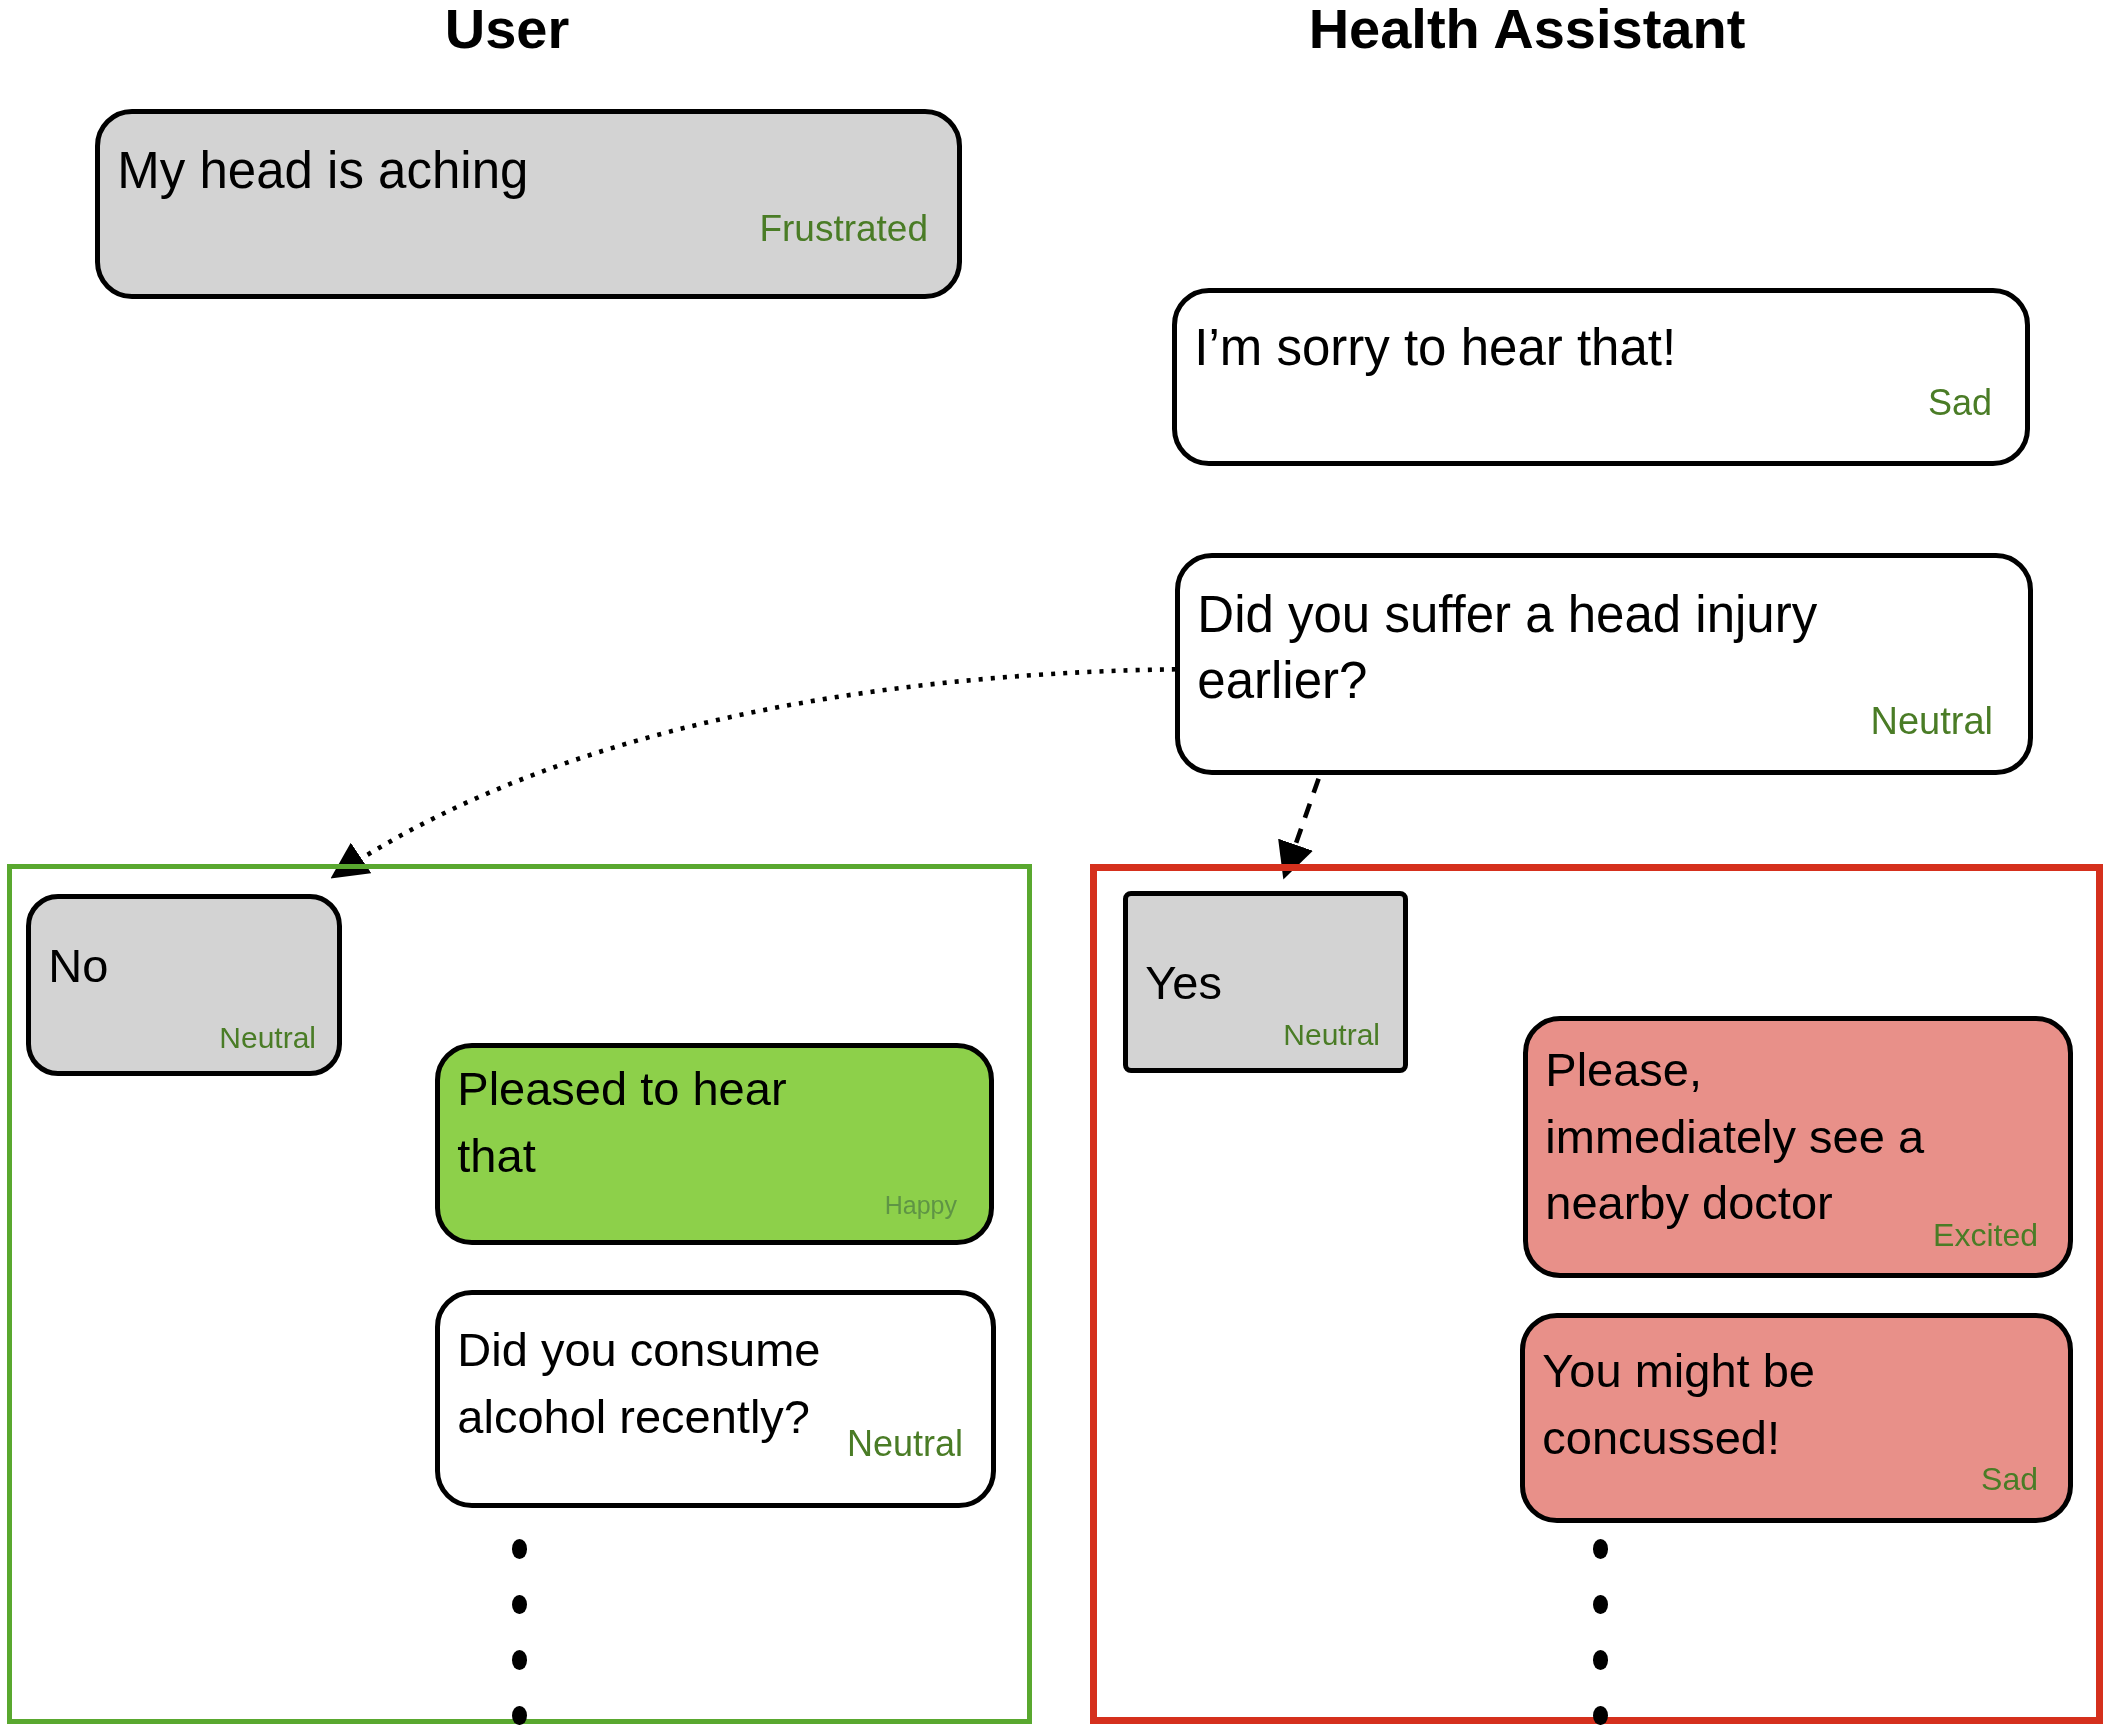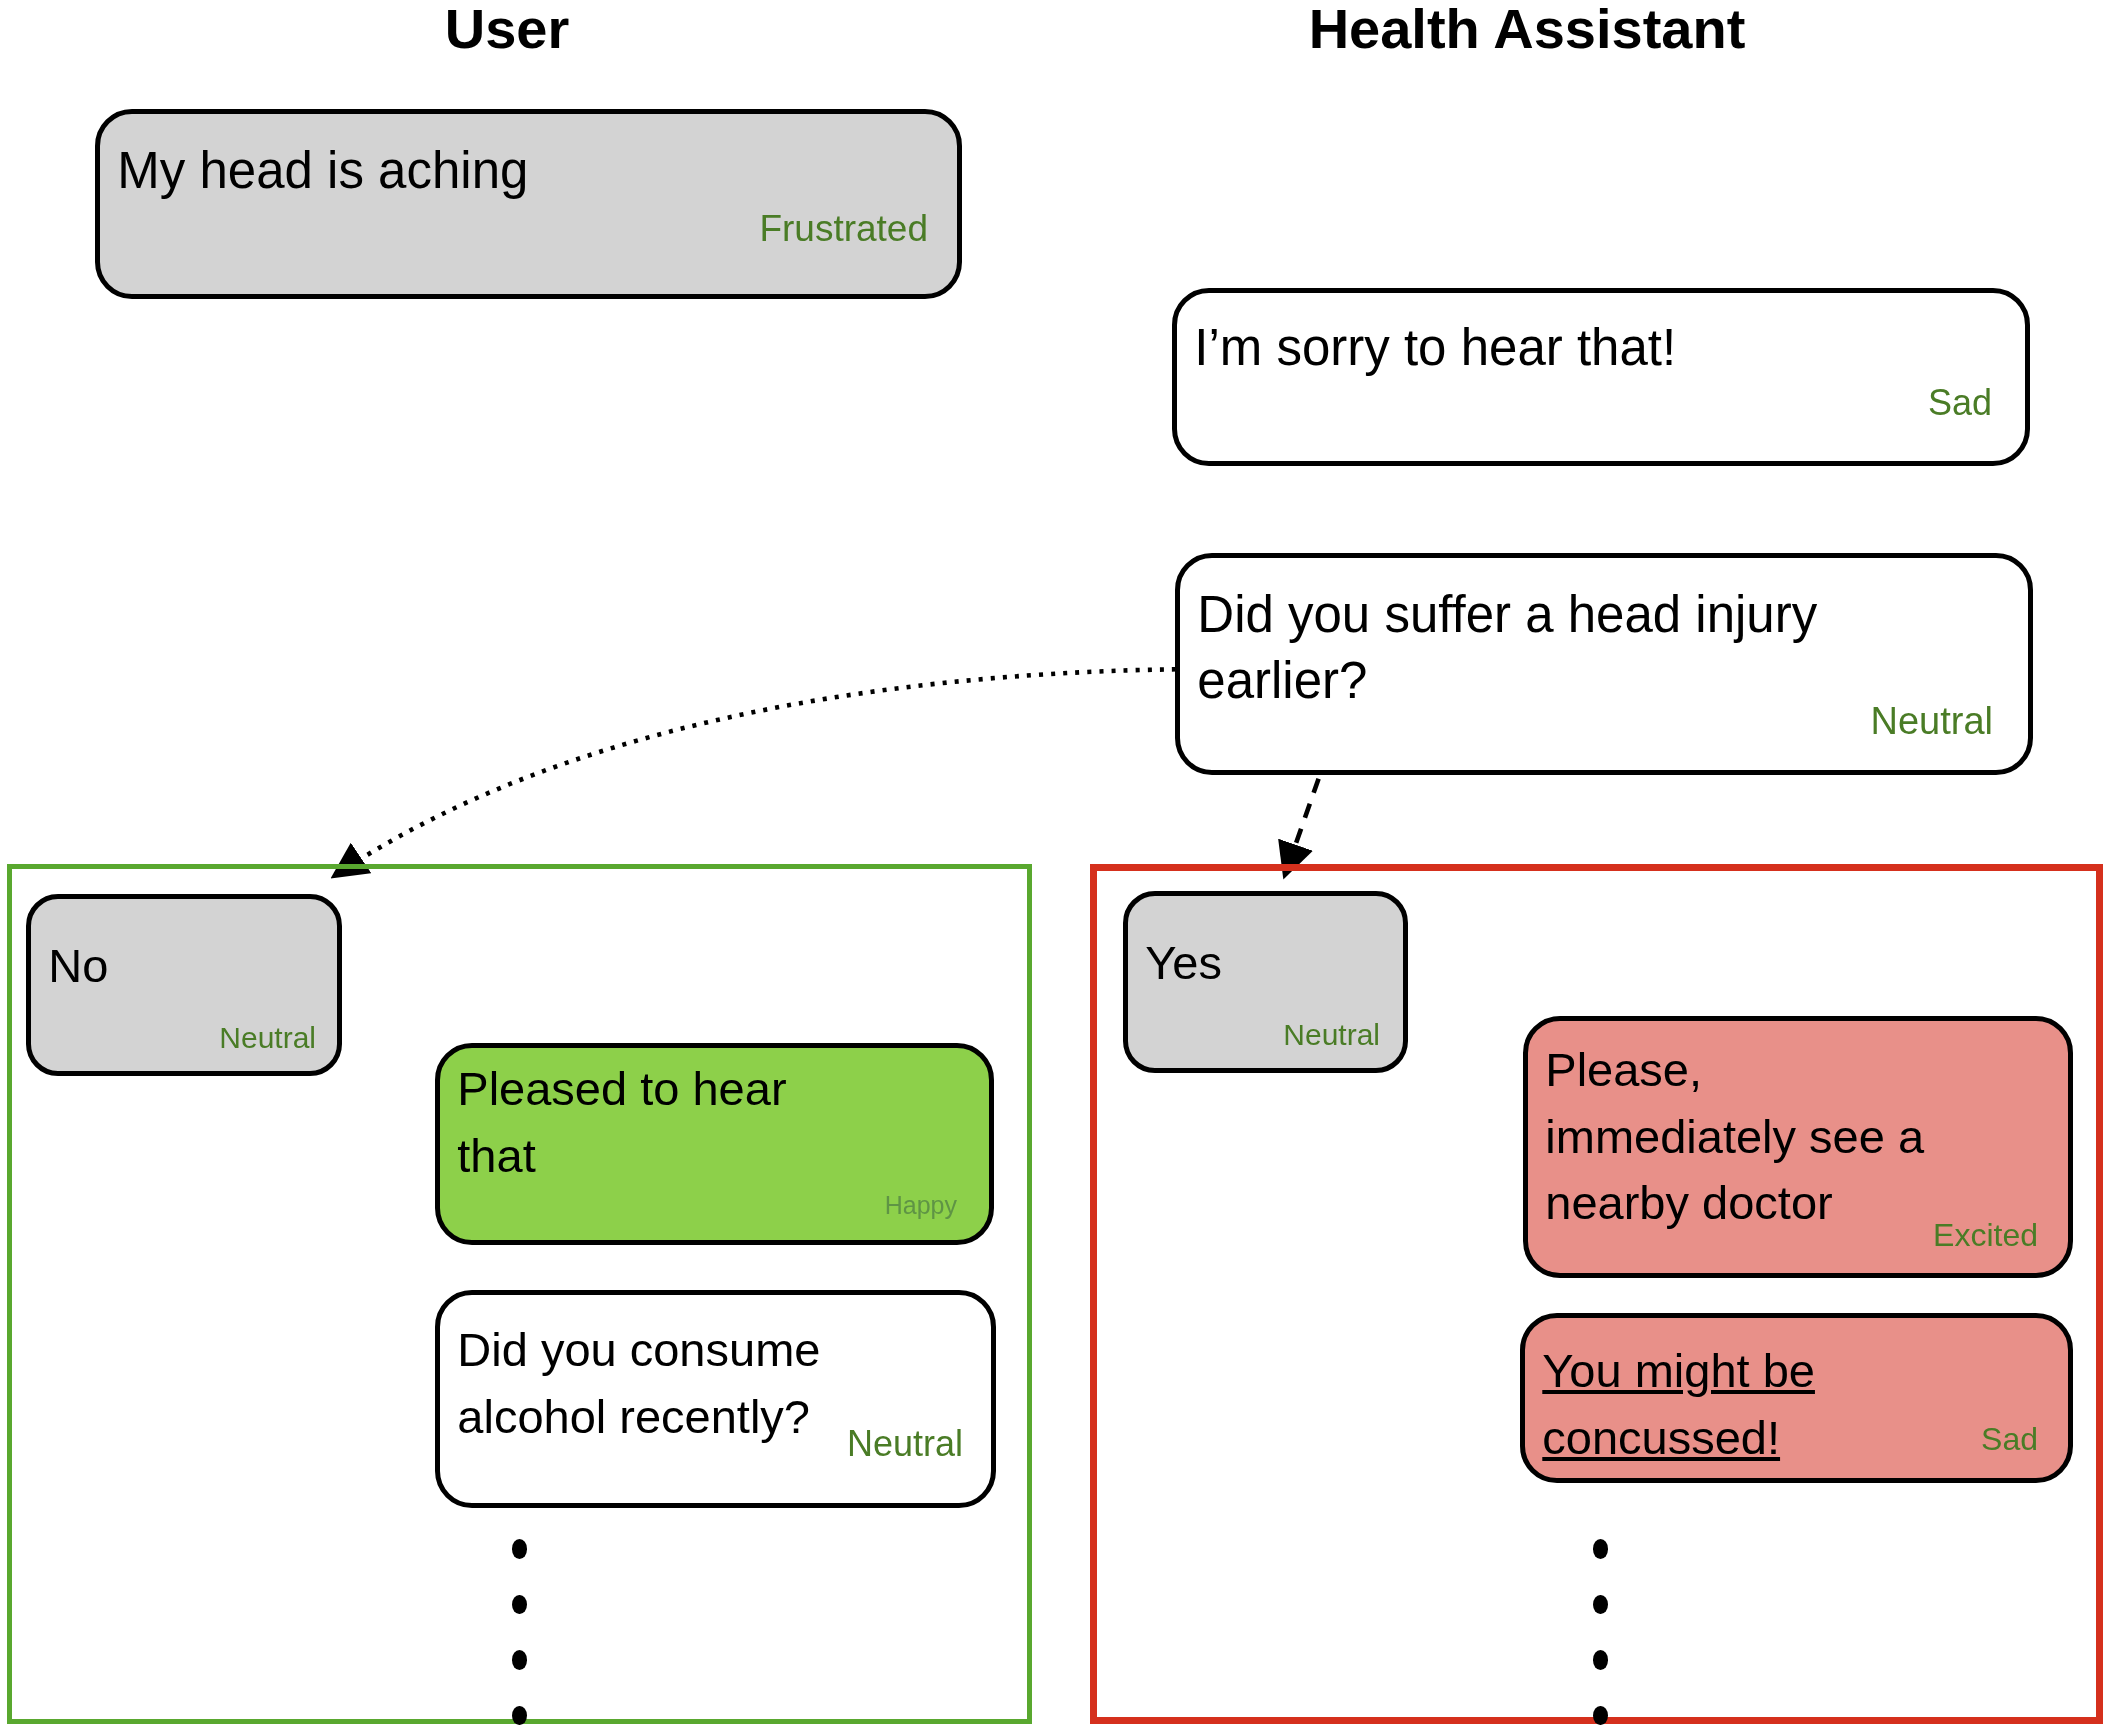--- a/index.html
+++ b/index.html
@@ -56,33 +56,33 @@
 
   #b-sorry{left:1172px;top:288px;width:858px;height:178px;padding-top:22px;}
   #b-sorry .emo{right:33px;bottom:40px;font-size:36px;}
 
   #b-injury{left:1175px;top:553px;width:858px;height:222px;padding-top:24px;}
   #b-injury .emo{right:35px;bottom:30px;font-size:38px;}
 
   #b-no{left:26px;top:894px;width:316px;height:182px;background:var(--user-bubble,#d3d3d3);border-width:5.8px;border-radius:32px;font-size:47px;padding-top:36px;}
   #b-no .emo{right:21px;bottom:18.4px;font-size:30px;}
 
-  #b-yes{left:1123px;top:891px;width:285px;height:182px;background:var(--user-bubble,#d3d3d3);border-width:5.8px;border-radius:32px;font-size:47px;padding-top:36px;}
+  #b-yes{left:1123px;top:891px;width:285px;height:182px;background:var(--user-bubble,#d3d3d3);border-width:5.8px;border-radius:8px;font-size:47px;padding-top:56px;}
   #b-yes .emo{right:23px;bottom:18.4px;font-size:30px;}
 
   #b-pleased{left:435px;top:1043px;width:559px;height:202px;background:var(--positive-bubble,#8dd04a);font-size:47px;line-height:1.42;padding-top:8px;}
   #b-pleased .emo{right:32px;bottom:22px;font-size:25px;color:var(--happy-label,#5f9445);}
 
   #b-consume{left:435px;top:1290px;width:561px;height:218px;font-size:47px;line-height:1.42;padding-top:22px;}
   #b-consume .emo{right:28px;bottom:41px;font-size:36px;}
 
   #b-doctor{left:1523px;top:1016px;width:550px;height:262px;background:var(--negative-bubble,#e89089);font-size:47px;line-height:1.42;padding-top:16px;}
   #b-doctor .emo{right:30px;bottom:22px;font-size:32px;}
 
-  #b-concussed{left:1520px;top:1313px;width:553px;height:170px;background:var(--negative-bubble,#e89089);font-size:47px;line-height:1.42;padding-top:20px;text-decoration:underline;}
+  #b-concussed{left:1520px;top:1313px;width:553px;height:210px;background:var(--negative-bubble,#e89089);font-size:47px;line-height:1.42;padding-top:20px;}
   #b-concussed .emo{right:30px;bottom:23px;font-size:32px;}
 
   .dots{position:absolute;display:flex;flex-direction:column;gap:36px;}
   #dots-no{left:512px;top:1539px;}
   #dots-yes{left:1593px;top:1539px;}
   .dot{width:15px;height:19.6px;background:#000;border-radius:50%;display:block;}
 </style>
 </head>
 <body>
 

